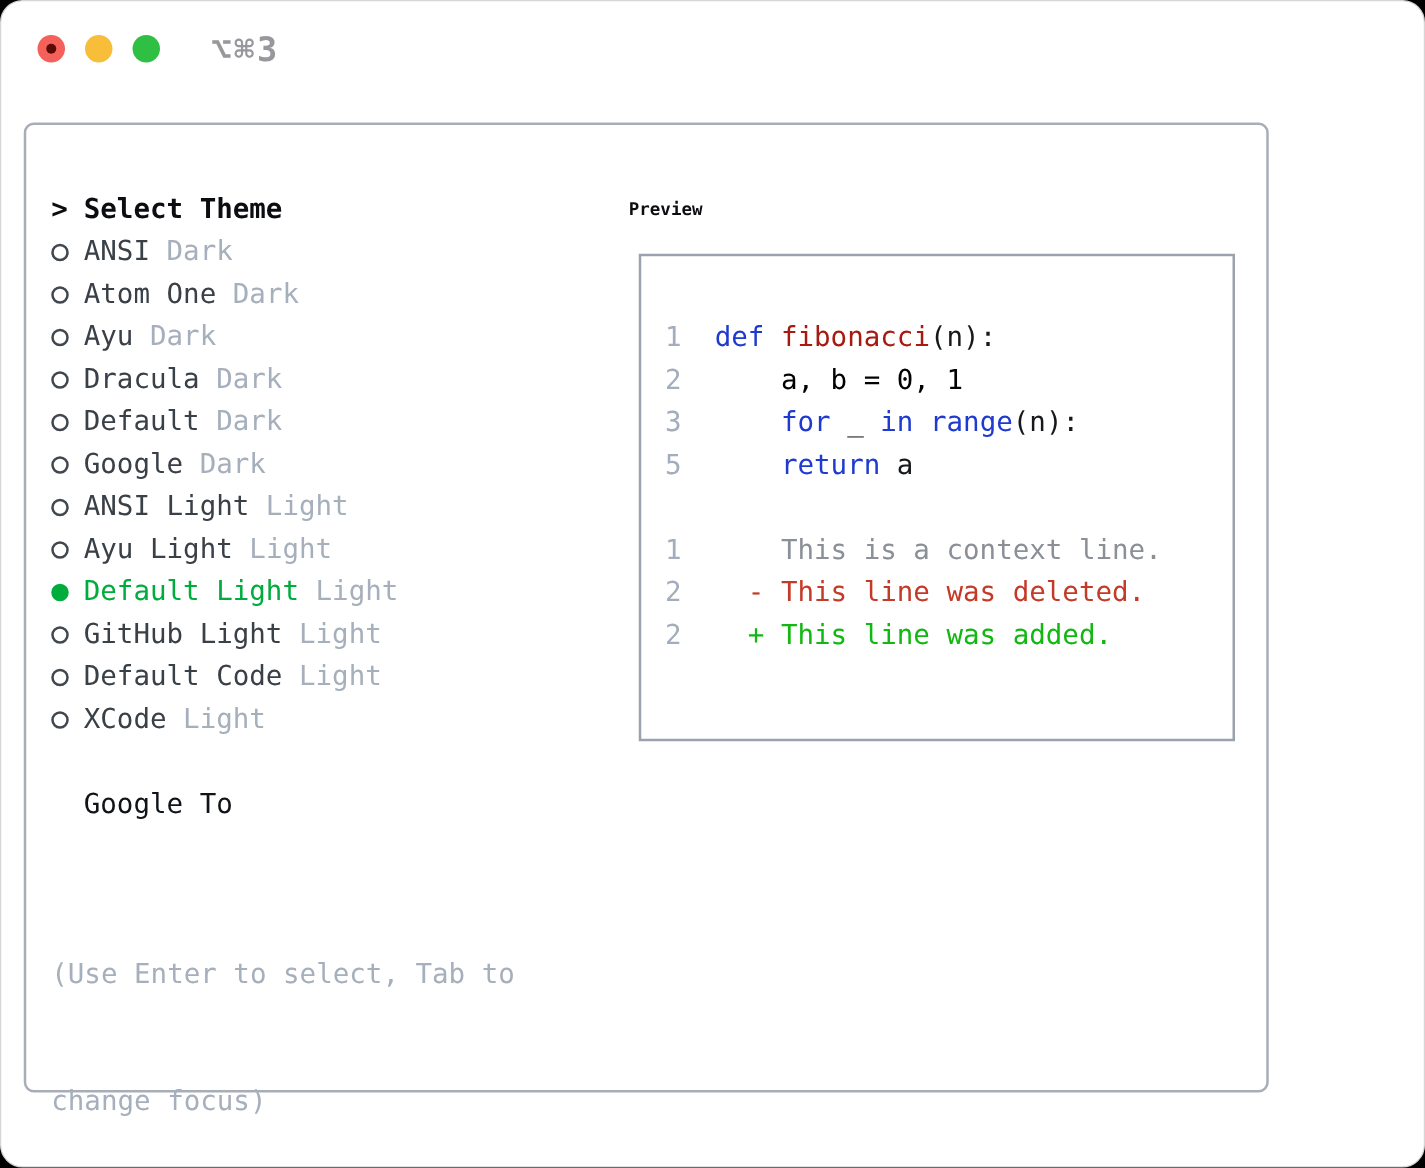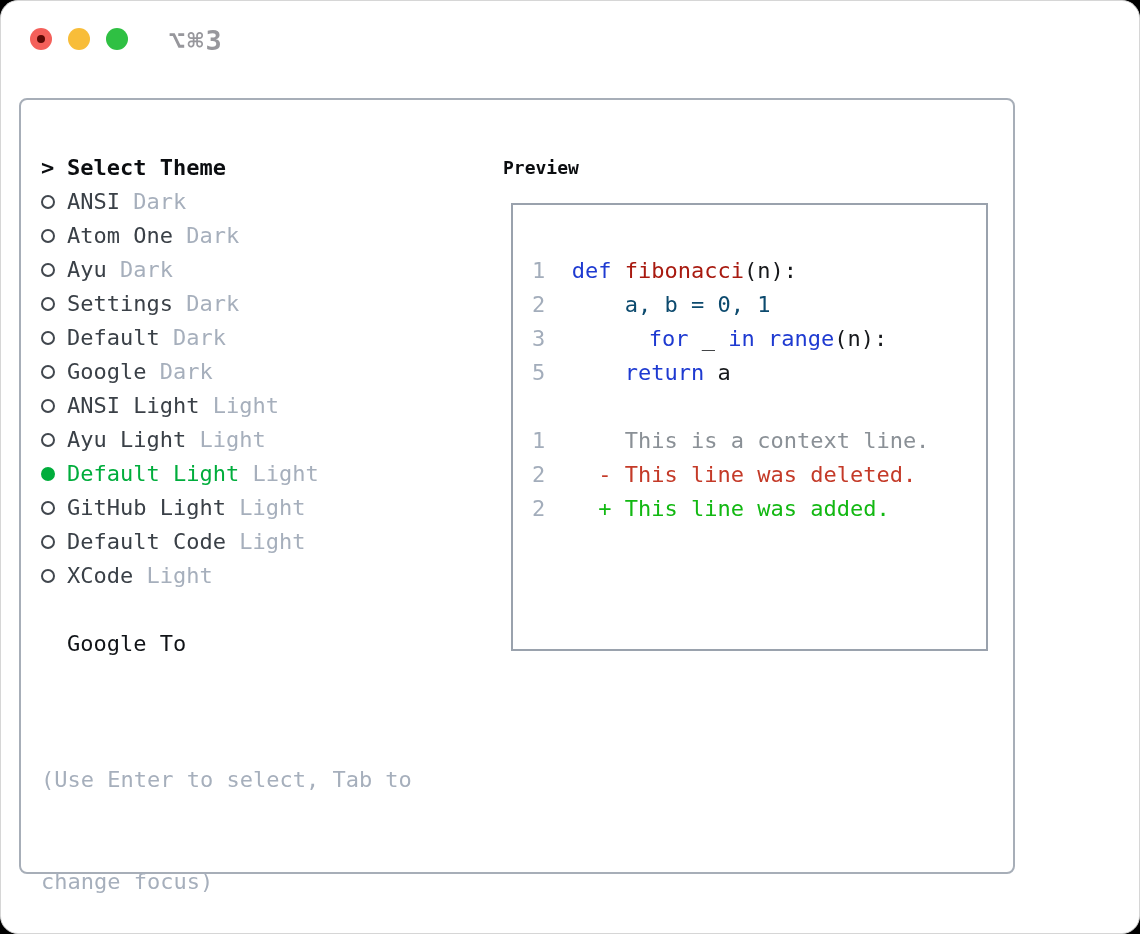--- a/index.html
+++ b/index.html
@@ -31,23 +31,23 @@
   .radio.sel { background:var(--green); border-color:var(--green); }
   .iname { color:#3a4047; }
   .iname.sel { color:var(--green); }
   .itag { color:#a6afbc; }
   .apply-section { margin-top:34px; }
   .apply-hdr { color:#101317; }
   .hint { margin-top:34px; color:#a6afbc; white-space:pre; }
   .hint div { height:34px; line-height:34px; }
   
   .preview-label { position:absolute; left:482px; top:51px; height:34px;
-      line-height:34px; font-weight:700; color:#0b0d10; font-size:18px; }
+      line-height:34px; font-weight:700; color:#0b0d10; font-size:14px; }
   .preview-box { position:absolute; left:490px; top:103px; width:477px;
-      height:448px; border:2px solid #9aa2ad; background:#fff;
+      height:390px; border:2px solid #9aa2ad; background:#fff;
       padding:49px 10px 0 19px; overflow:hidden; }
   .cline { white-space:pre; height:34px; line-height:34px; font-size:22px;
            color:#16181b; }
   .cline .ln { color:#a3adbb; }
   .gap-line { height:34px; }
 </style>
 </head>
 <body>
 
 <div class="window">
@@ -65,21 +65,21 @@
 
     <div class="row">
       <span class="marker prompt">&gt;</span>
       <span class="hdr">Select Theme</span>
     </div>
 
     <div id="theme-list">
         <div class="row"><span class="marker"><span class="radio"></span></span><span class="iname">ANSI</span><span class="itag"> Dark</span></div>
         <div class="row"><span class="marker"><span class="radio"></span></span><span class="iname">Atom One</span><span class="itag"> Dark</span></div>
         <div class="row"><span class="marker"><span class="radio"></span></span><span class="iname">Ayu</span><span class="itag"> Dark</span></div>
-        <div class="row"><span class="marker"><span class="radio"></span></span><span class="iname">Settings</span><span class="itag"> Dark</span></div>
+        <div class="row"><span class="marker"><span class="radio"></span></span><span class="iname">Dracula</span><span class="itag"> Dark</span></div>
         <div class="row"><span class="marker"><span class="radio"></span></span><span class="iname">Default</span><span class="itag"> Dark</span></div>
         <div class="row"><span class="marker"><span class="radio"></span></span><span class="iname">Google</span><span class="itag"> Dark</span></div>
         <div class="row"><span class="marker"><span class="radio"></span></span><span class="iname">ANSI Light</span><span class="itag"> Light</span></div>
         <div class="row"><span class="marker"><span class="radio"></span></span><span class="iname">Ayu Light</span><span class="itag"> Light</span></div>
         <div class="row"><span class="marker"><span class="radio sel"></span></span><span class="iname sel">Default Light</span><span class="itag"> Light</span></div>
         <div class="row"><span class="marker"><span class="radio"></span></span><span class="iname">GitHub Light</span><span class="itag"> Light</span></div>
         <div class="row"><span class="marker"><span class="radio"></span></span><span class="iname">Default Code</span><span class="itag"> Light</span></div>
         <div class="row"><span class="marker"><span class="radio"></span></span><span class="iname">XCode</span><span class="itag"> Light</span></div>
       </div>
 
@@ -91,22 +91,22 @@
     </div>
 
     <div class="hint">
       <div>(Use Enter to select, Tab to</div>
       <div>change focus)</div>
     </div>
 
     <div class="preview-label">Preview</div>
     <div class="preview-box" id="preview-box">
         <div class="cline"><span class="ln">1  </span><span style="color: rgb(30, 58, 209);">def</span><span style="color: rgb(22, 24, 27);"> </span><span style="color: rgb(168, 26, 16);">fibonacci</span><span style="color: rgb(22, 24, 27);">(n):</span></div>
-        <div class="cline"><span class="ln">2  </span><span style="color: #0c4a6e;">    a, b = 0, 1</span></div>
-        <div class="cline"><span class="ln">3  </span><span style="color: rgb(22, 24, 27);">    </span><span style="color: rgb(30, 58, 209); margin-left: 24px;">for</span><span style="color: rgb(22, 24, 27);"> _ </span><span style="color: rgb(30, 58, 209);">in</span><span style="color: rgb(22, 24, 27);"> </span><span style="color: rgb(30, 58, 209);">range</span><span style="color: rgb(22, 24, 27);">(n):</span></div>
+        <div class="cline"><span class="ln">2  </span><span style="color: #000000;">    a, b = 0, 1</span></div>
+        <div class="cline"><span class="ln">3  </span><span style="color: rgb(22, 24, 27);">    </span><span style="color: rgb(30, 58, 209);">for</span><span style="color: rgb(22, 24, 27);"> _ </span><span style="color: rgb(30, 58, 209);">in</span><span style="color: rgb(22, 24, 27);"> </span><span style="color: rgb(30, 58, 209);">range</span><span style="color: rgb(22, 24, 27);">(n):</span></div>
         <div class="cline"><span class="ln">5  </span><span style="color: rgb(22, 24, 27);">    </span><span style="color: rgb(30, 58, 209);">return</span><span style="color: rgb(22, 24, 27);"> a</span></div>
         <div class="gap-line"></div>
         <div class="cline"><span class="ln">1  </span><span style="color: rgb(138, 144, 150);">    This is a context line.</span></div>
         <div class="cline"><span class="ln">2  </span><span style="color: rgb(196, 58, 40);">  - This line was deleted.</span></div>
         <div class="cline"><span class="ln">2  </span><span style="color: rgb(18, 184, 18);">  + This line was added.</span></div>
       </div>
 
   </div>
 </div>
 

